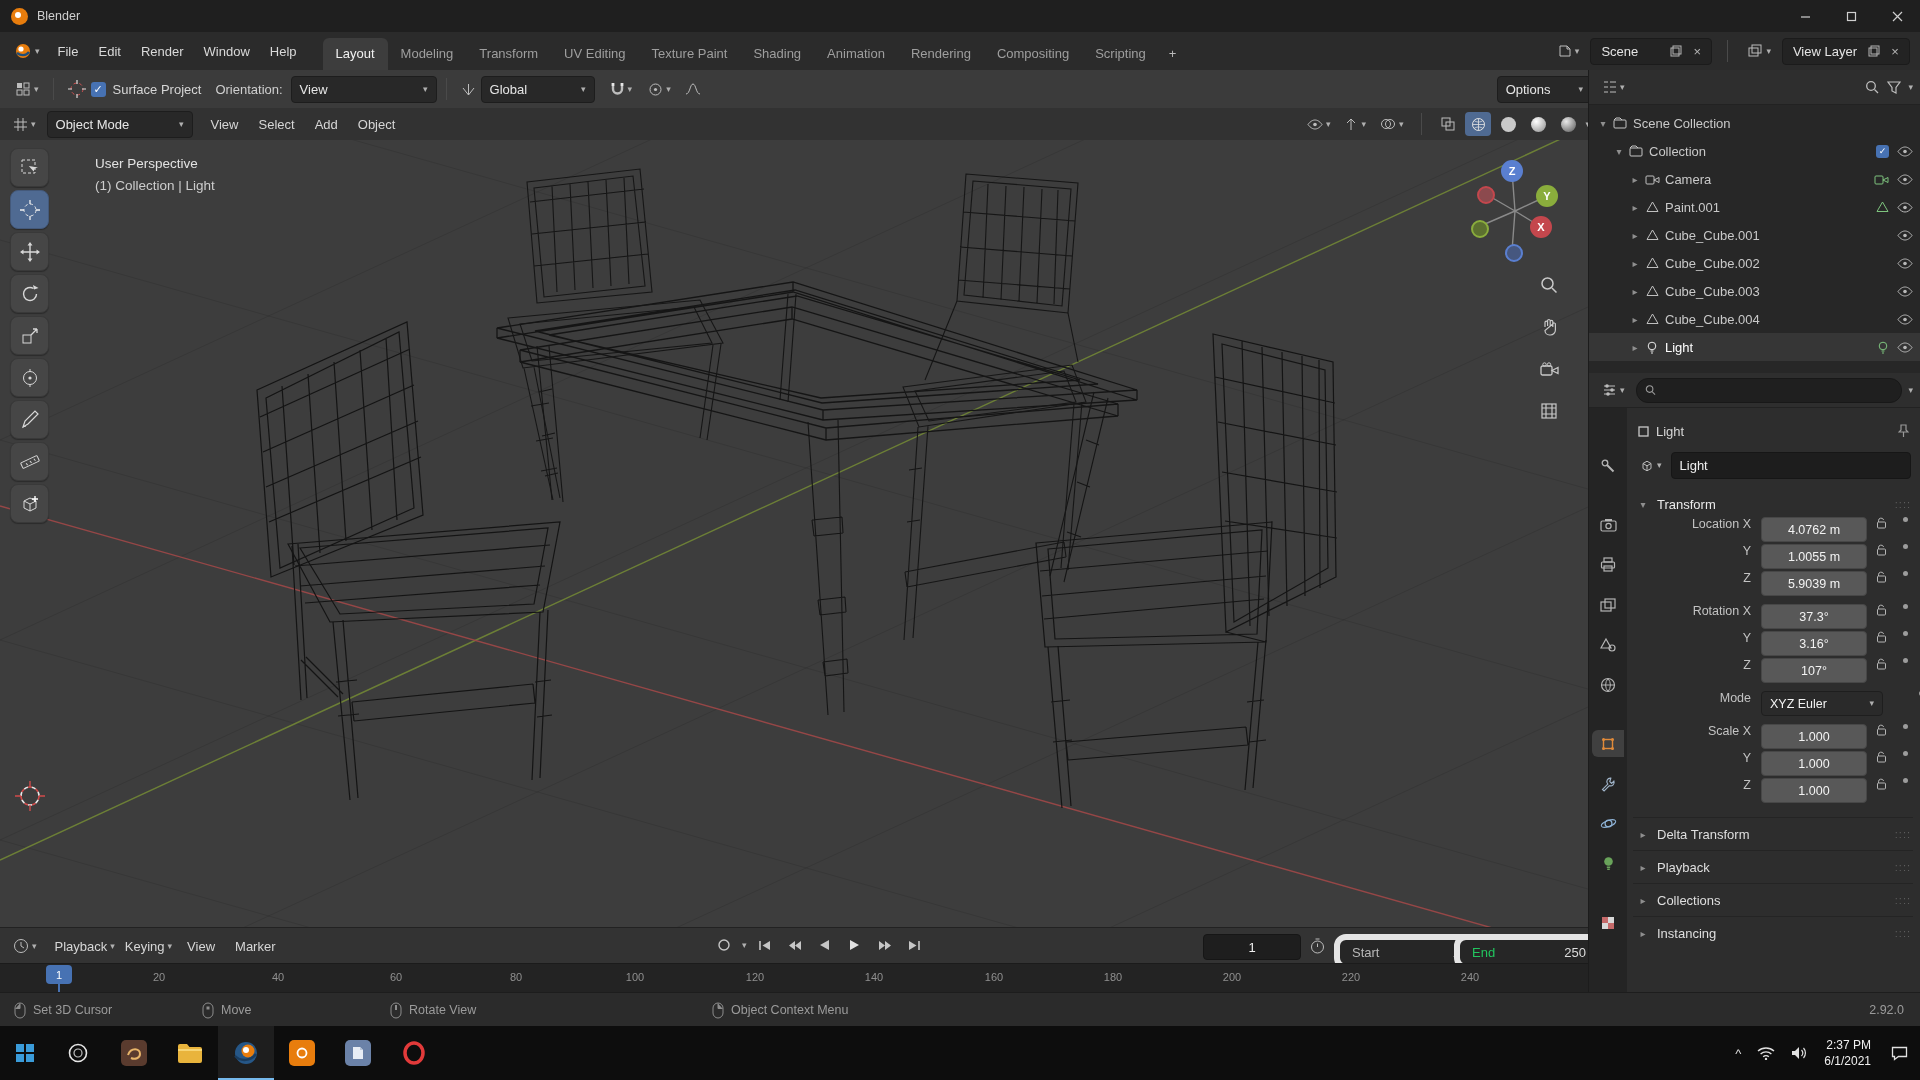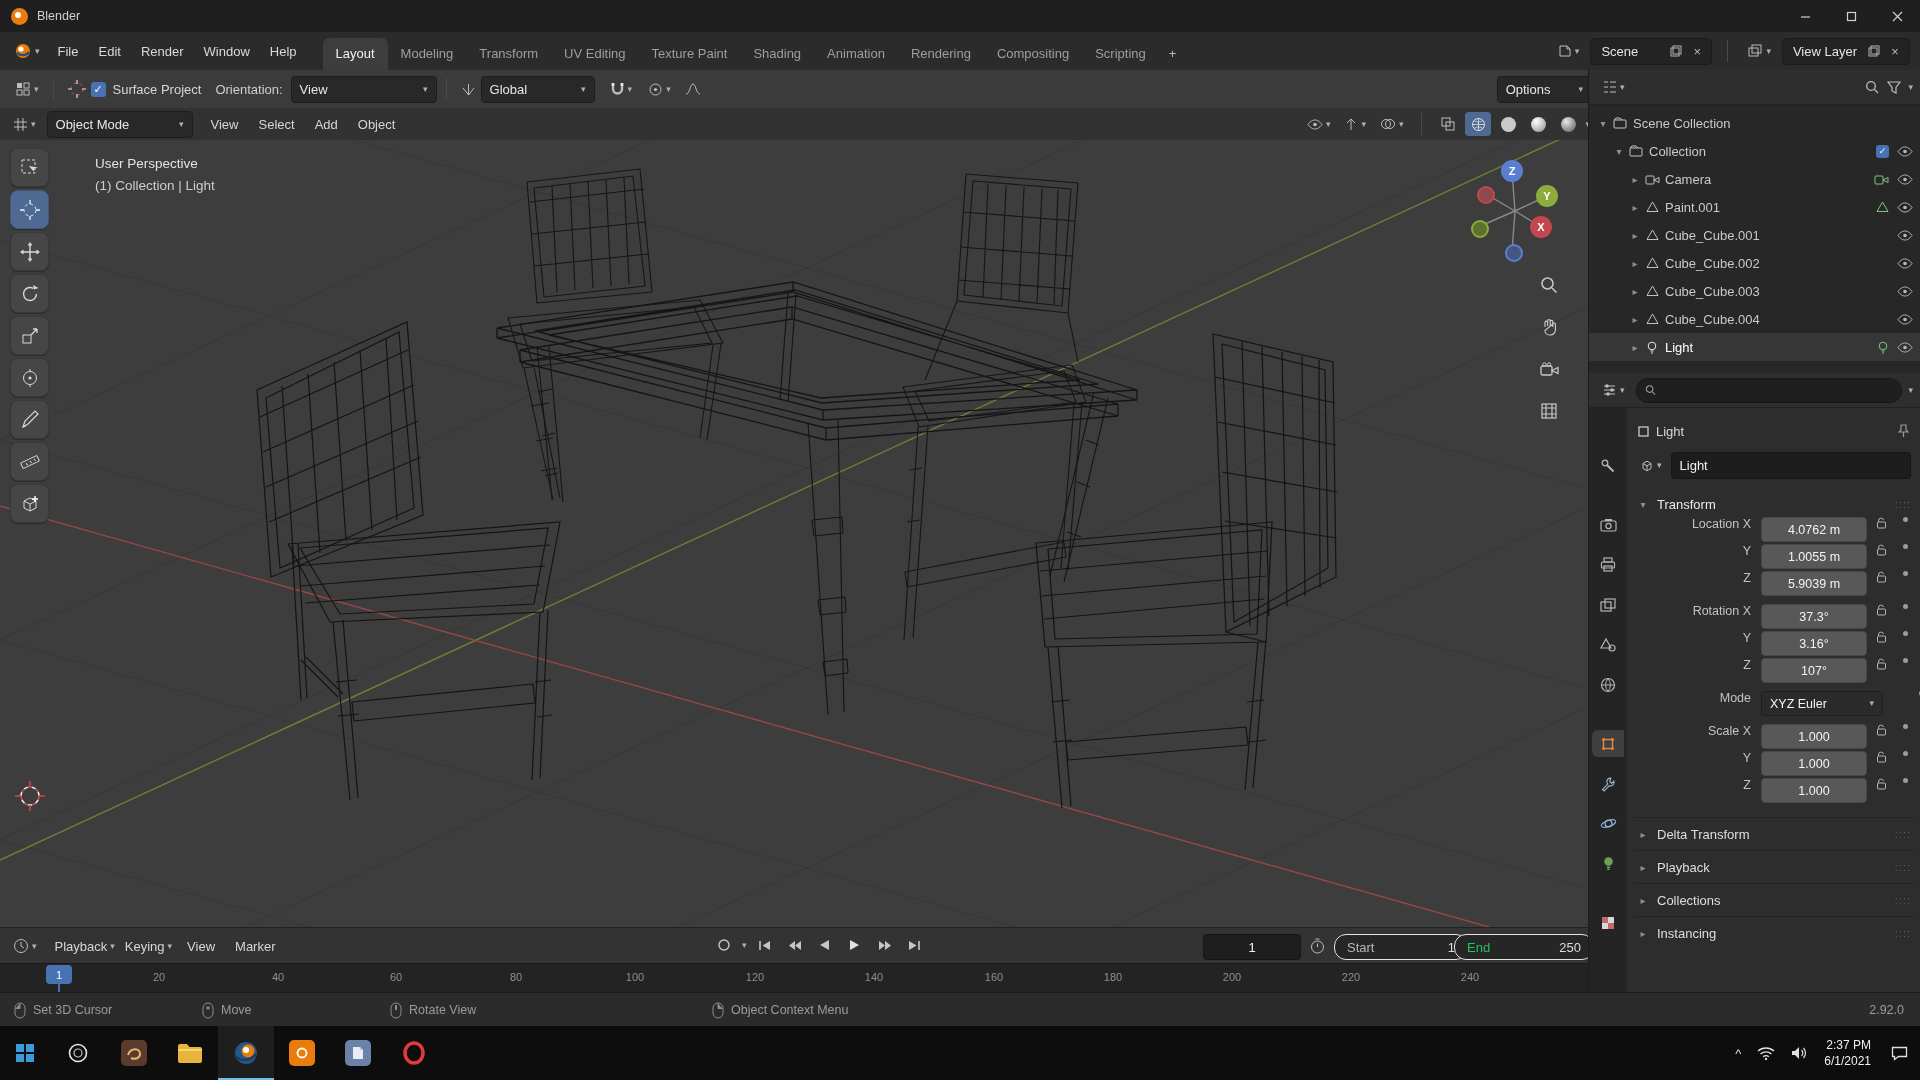--- a/index.html
+++ b/index.html
@@ -65,21 +65,21 @@
   .nav-btn{width:30px;height:30px;display:grid;place-items:center;border-radius:50%}
   .collapse{position:absolute;right:2px;top:24px;color:#9a9a9a;font-size:13px}
 
   
   .tl-hdr{position:absolute;top:927px;left:0;width:1588px;height:36px;background:#333333;border-top:1px solid #222;
           display:flex;align-items:center;padding:0 8px}
   .transport{position:absolute;left:712px;top:5px;display:flex;align-items:center;gap:6px}
   .tbtn{width:24px;height:24px;display:grid;place-items:center;border-radius:4px}
   .framefield{position:absolute;left:1203px;top:6px;width:96px;height:24px;background:#1e1e1e;border:1px solid #161616;
               border-radius:4px;display:flex;align-items:center;justify-content:center;color:#f0f0f0}
-  .rangefield{position:absolute;top:6px;height:24px;background:#262626;border:1px solid #e5e5e5;border-radius:12px;
+  .rangefield{position:absolute;top:6px;height:24px;background:#262626;border:6px solid #e5e5e5;border-radius:12px;
               display:flex;align-items:center;justify-content:space-between;padding:0 12px;color:#dcdcdc}
   .tl-ruler{position:absolute;top:963px;left:0;width:1588px;height:29px;background:#232323;border-top:1px solid #1b1b1b}
   .ruler-num{position:absolute;top:7px;width:34px;text-align:center;color:#8f8f8f;font-size:11px}
   .playhead{position:absolute;left:46px;top:1px;width:26px;height:19px;background:#4772b3;border-radius:4px;color:#fff;
             display:flex;align-items:center;justify-content:center;font-size:11px}
   .playline{position:absolute;left:58px;top:20px;width:2px;height:9px;background:#4772b3}
 
   
   .right-col{position:absolute;left:1588px;top:70px;width:332px;height:922px;background:#2b2b2b;border-left:1px solid #1c1c1c}
   .outl-hdr{height:34px;background:#2e2e2e;border-bottom:1px solid #222;display:flex;align-items:center;padding:0 8px;gap:6px}

